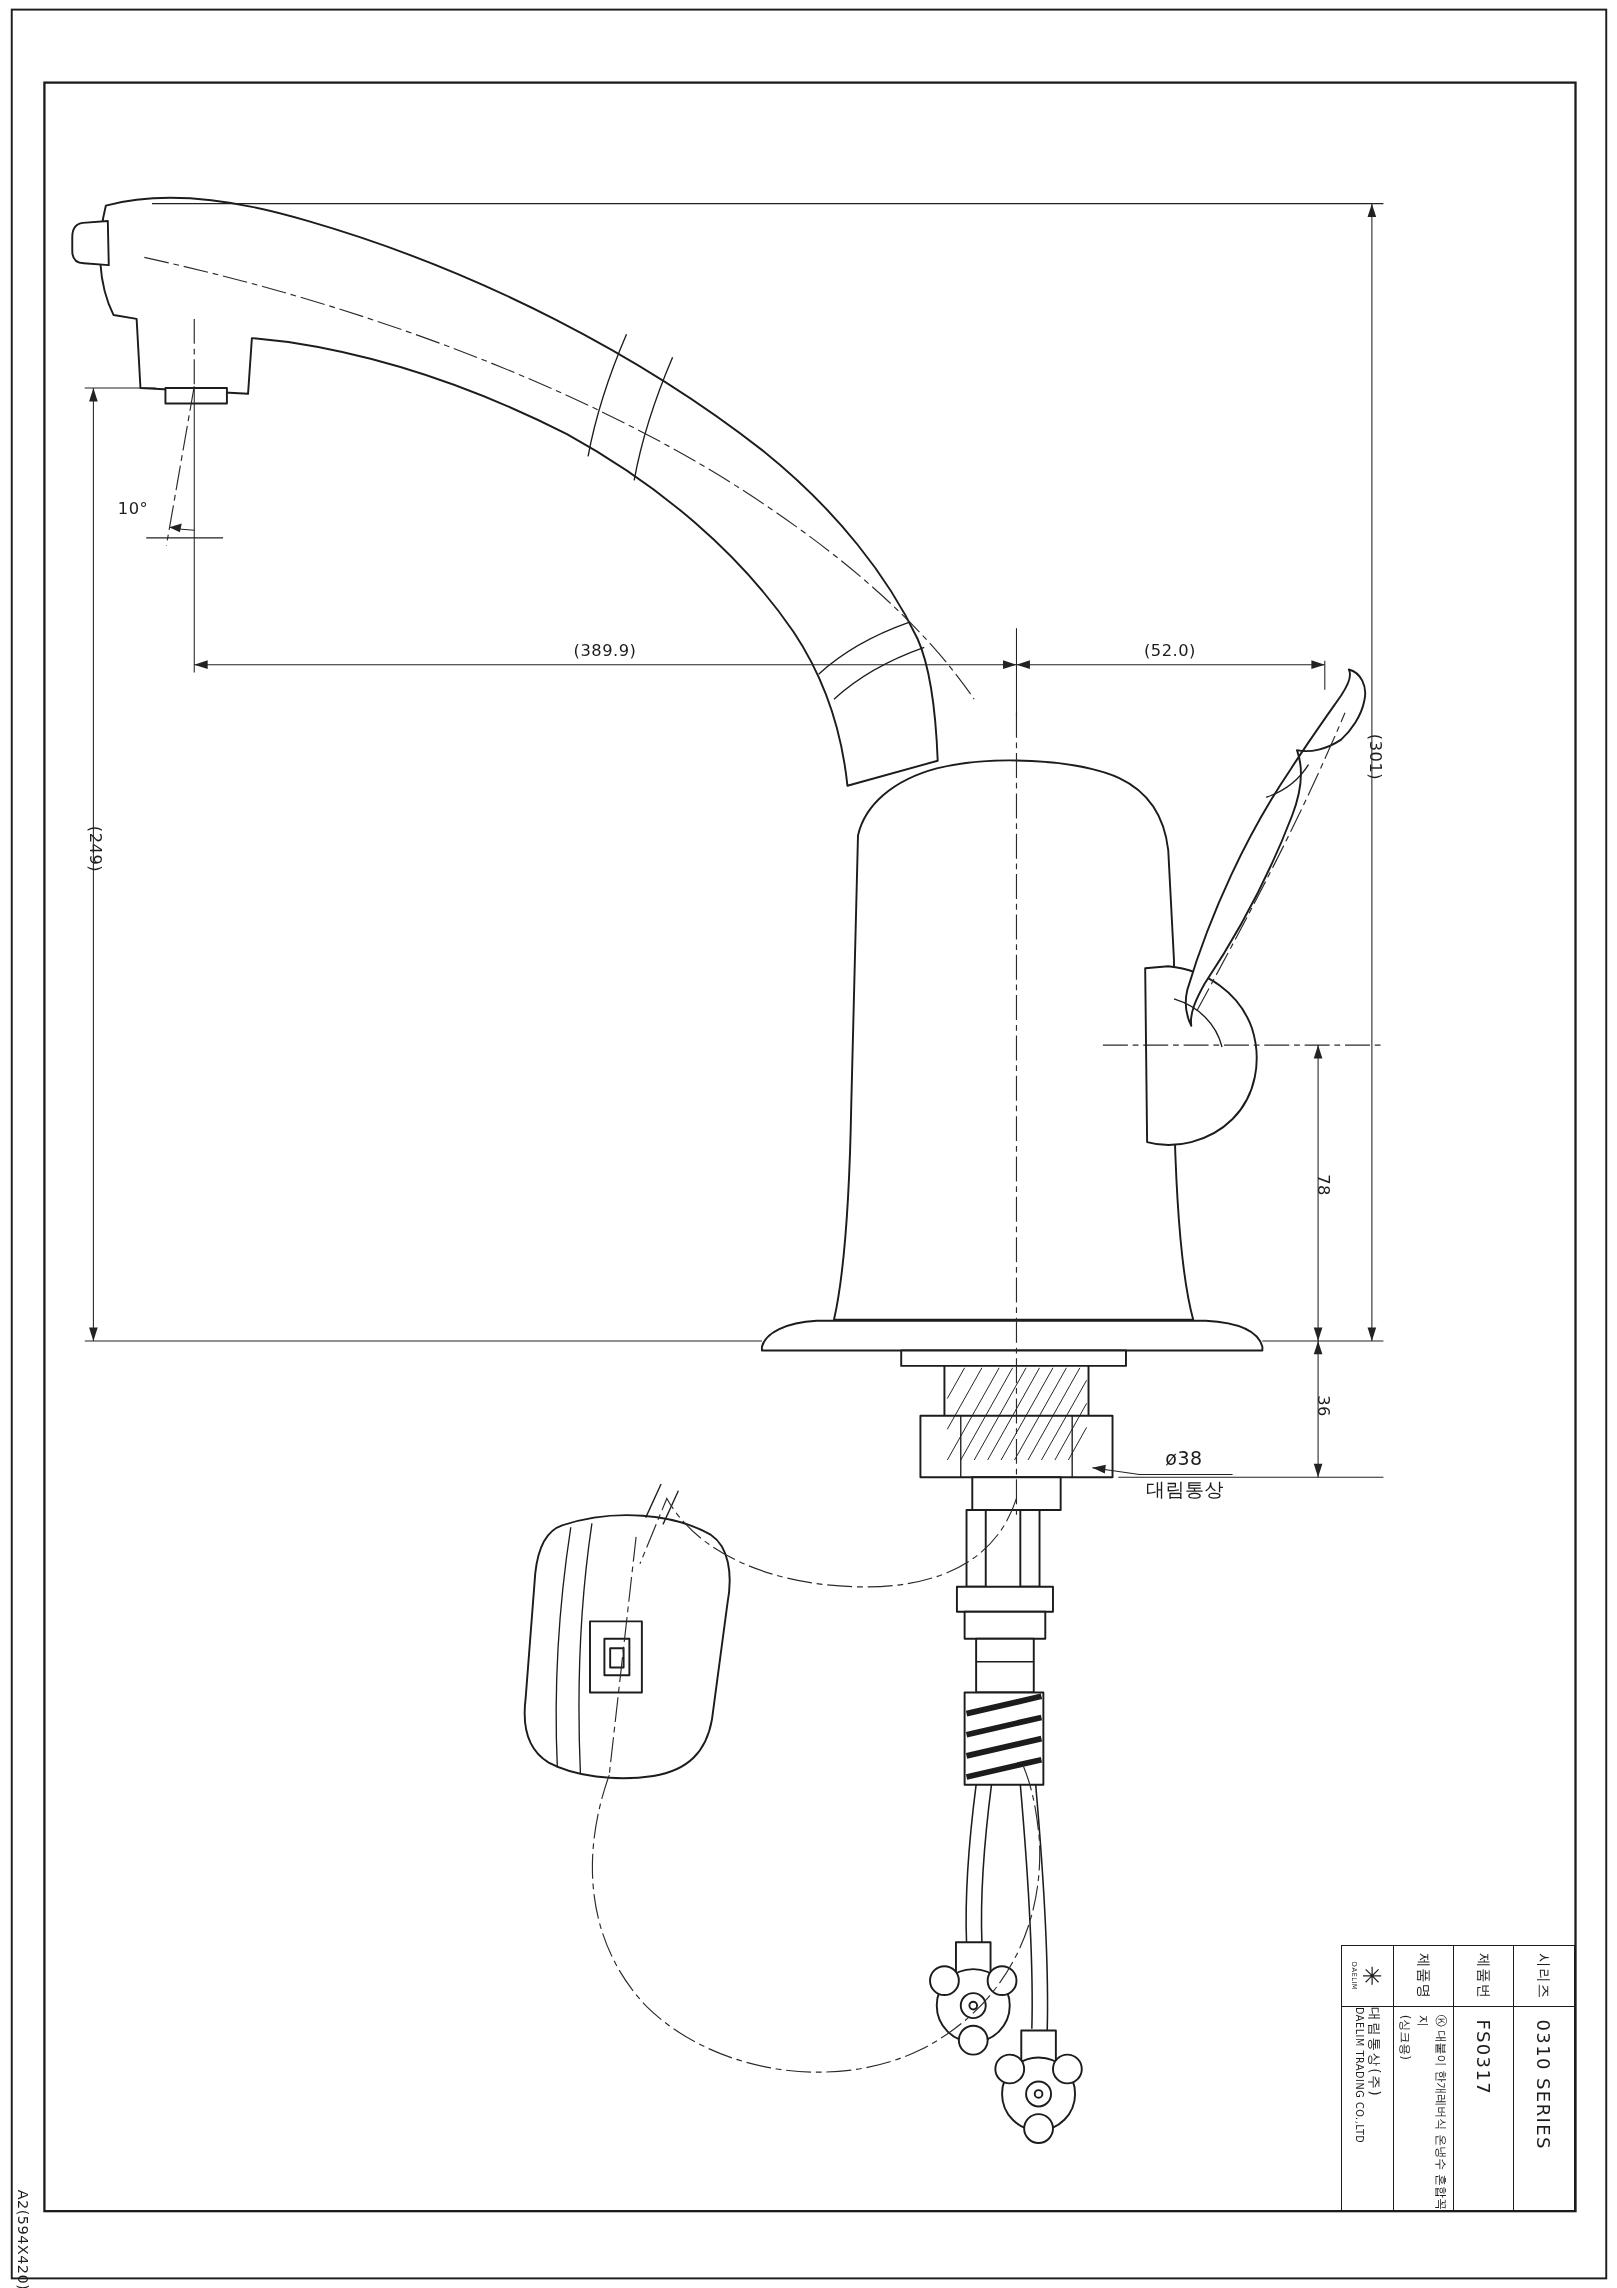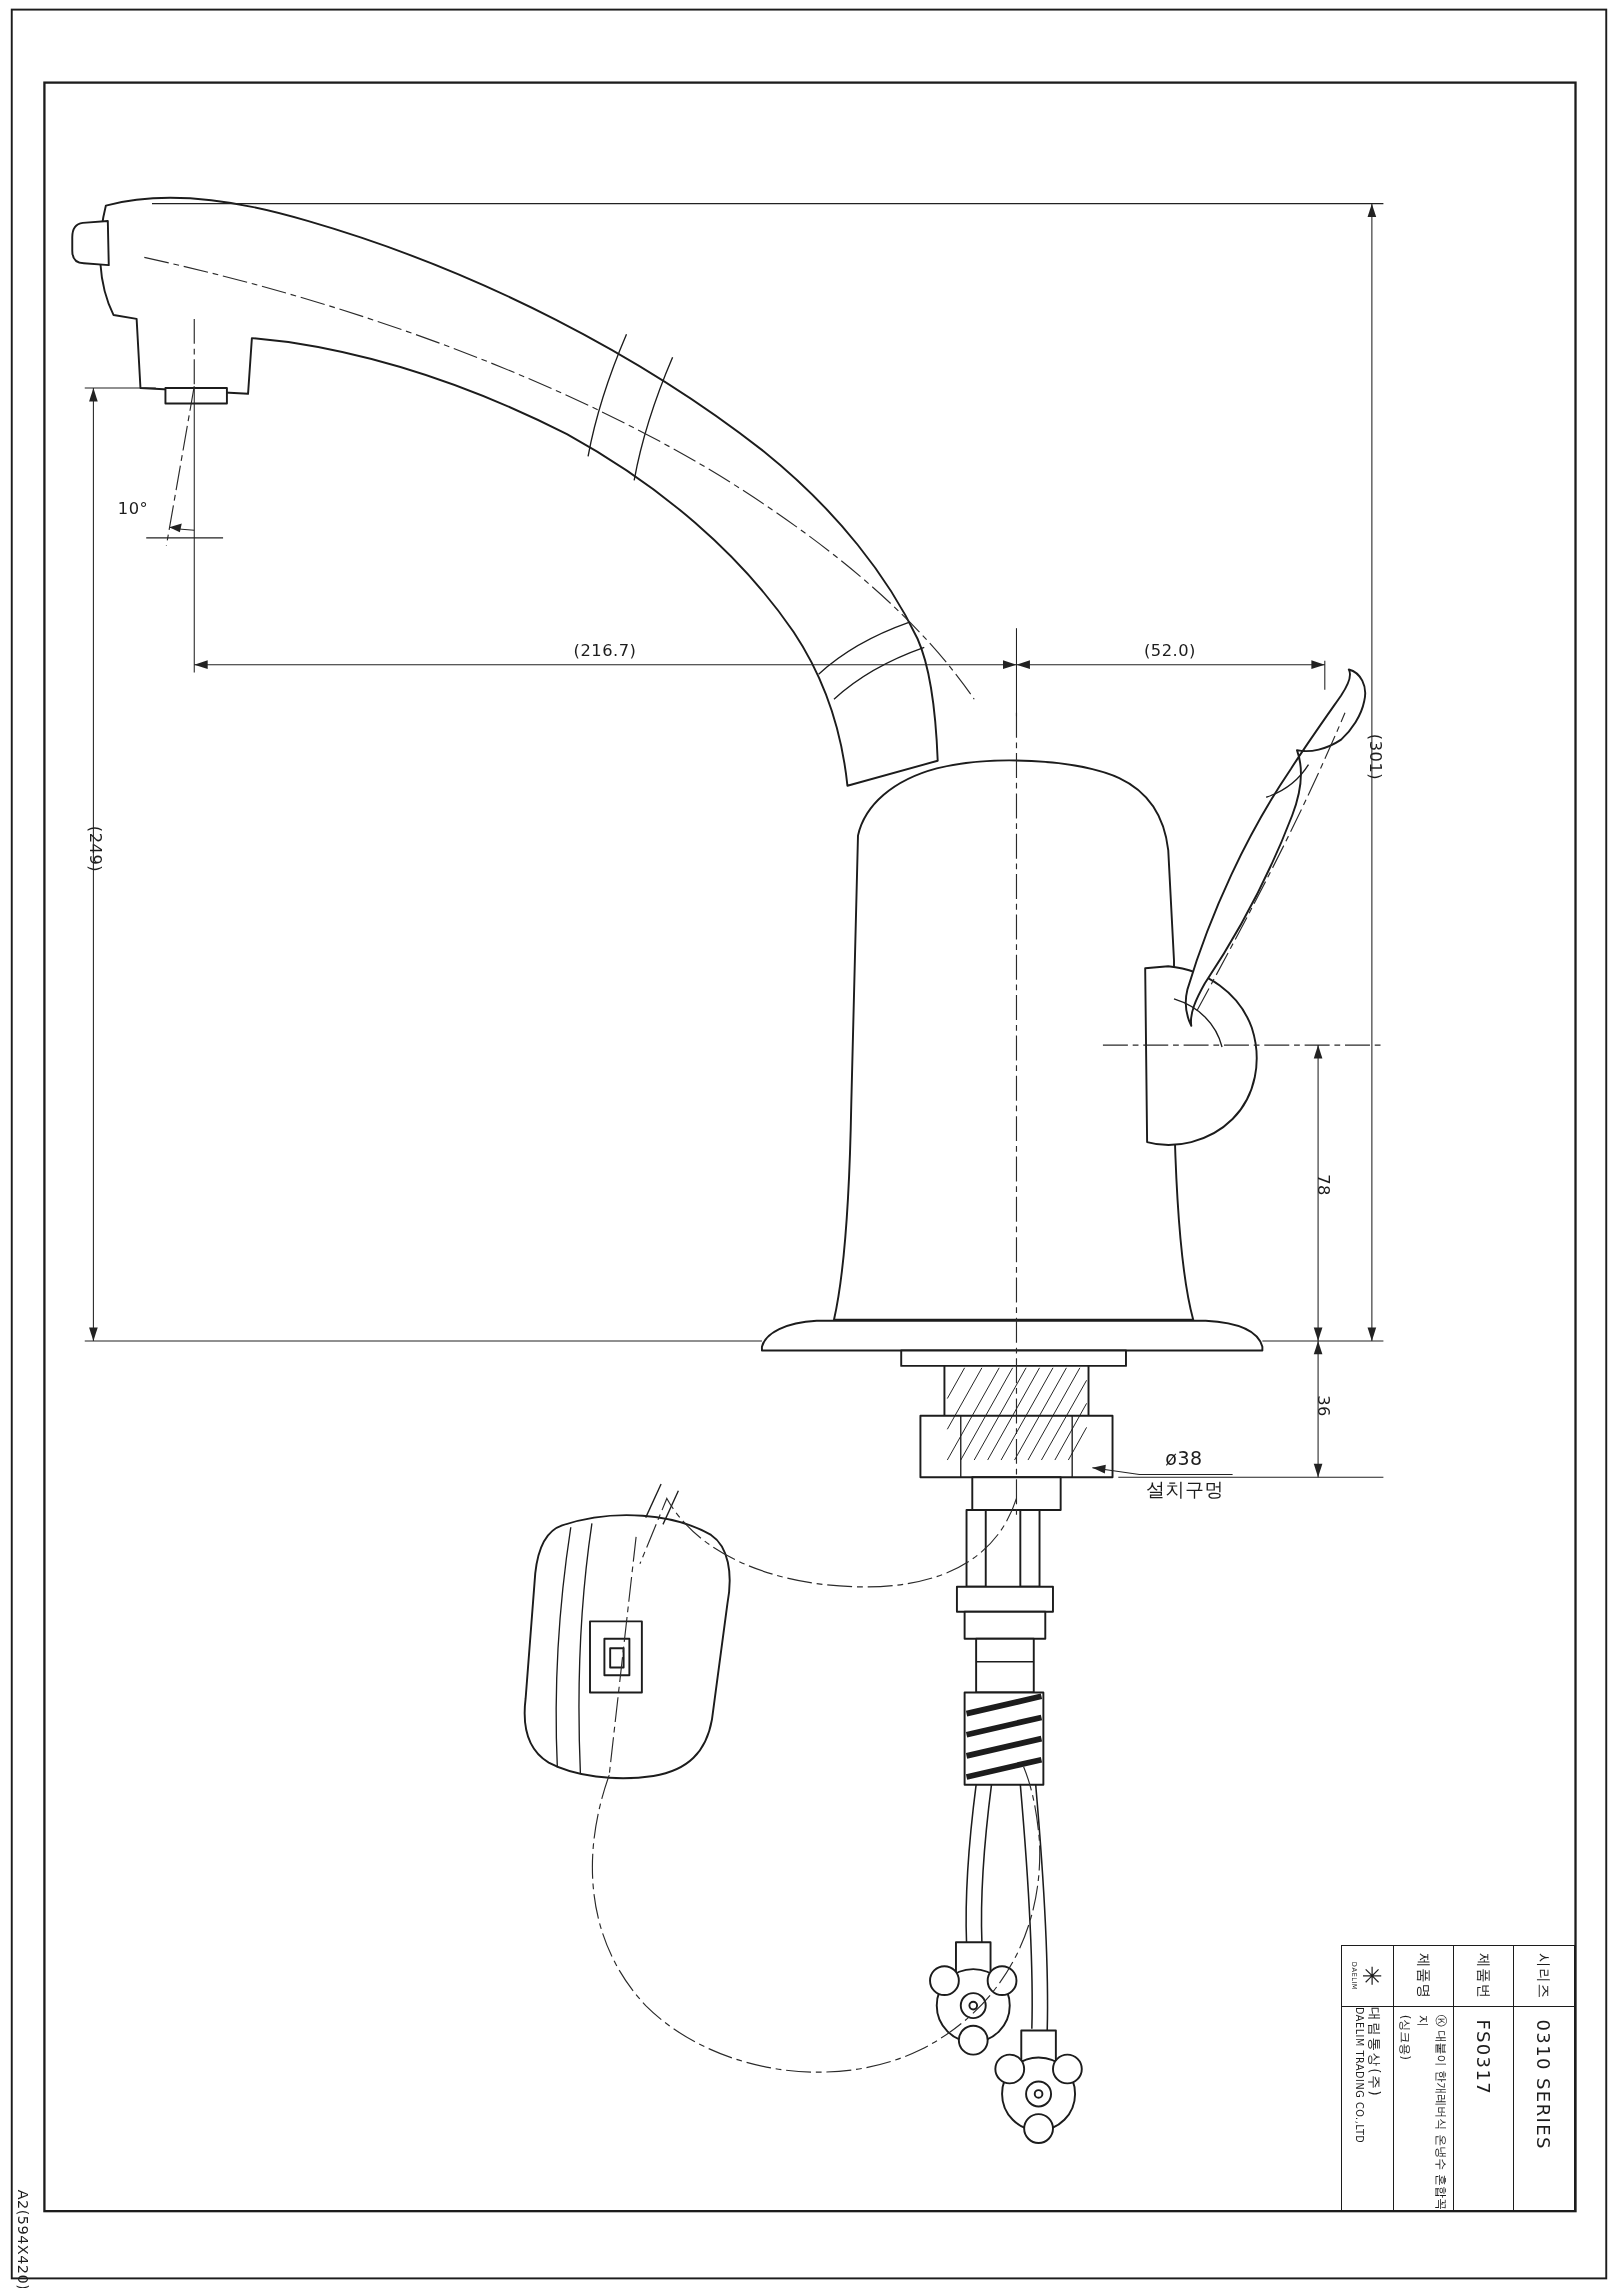--- a/index.html
+++ b/index.html
@@ -168,29 +168,29 @@
     <polygon points="97,1396 92.5,1382 101.5,1382"></polygon>
     <polygon points="1372,1088 1367.5,1102 1376.5,1102"></polygon>
     <polygon points="1372,1396 1367.5,1382 1376.5,1382"></polygon>
     <polygon points="1372,1396 1367.5,1410 1376.5,1410"></polygon>
     <polygon points="1372,1538 1367.5,1524 1376.5,1524"></polygon>
     <polygon points="1137,1528 1151,1525 1150,1534"></polygon>
     <polygon points="176,549 189,545 187,554"></polygon>
   </g>
 </svg>
 
-<div class="t" style="left:605px;top:650px;">(216.7)</div>
+<div class="t" style="left:605px;top:650px;">(389.9)</div>
 <div class="t" style="left:1170px;top:650px;">(52.0)</div>
 <div class="t v" style="left:1375px;top:757px;">(301)</div>
 <div class="t v" style="left:95px;top:849px;">(249)</div>
 <div class="t v" style="left:1323px;top:1185px;">78</div>
 <div class="t v" style="left:1323px;top:1406px;">36</div>
 <div class="t" style="left:133px;top:508px;">10°</div>
 <div class="t hole-note" style="left:1184px;top:1458px;">ø38</div>
-<div class="t hole-note" style="left:1185px;top:1490px;">설치구멍</div>
+<div class="t hole-note" style="left:1185px;top:1490px;">대림통상</div>
 <div class="t v small" style="left:23px;top:2240px;">A2(594X420)</div>
 
 <div class="tb-outer">
   <div class="tb-rot">
     <div class="tb-cell tb-label first-col first-row">
       <span>시리즈</span>
     </div>
     <div class="tb-cell tb-value first-row">
       <span>0310 SERIES</span>
     </div>

